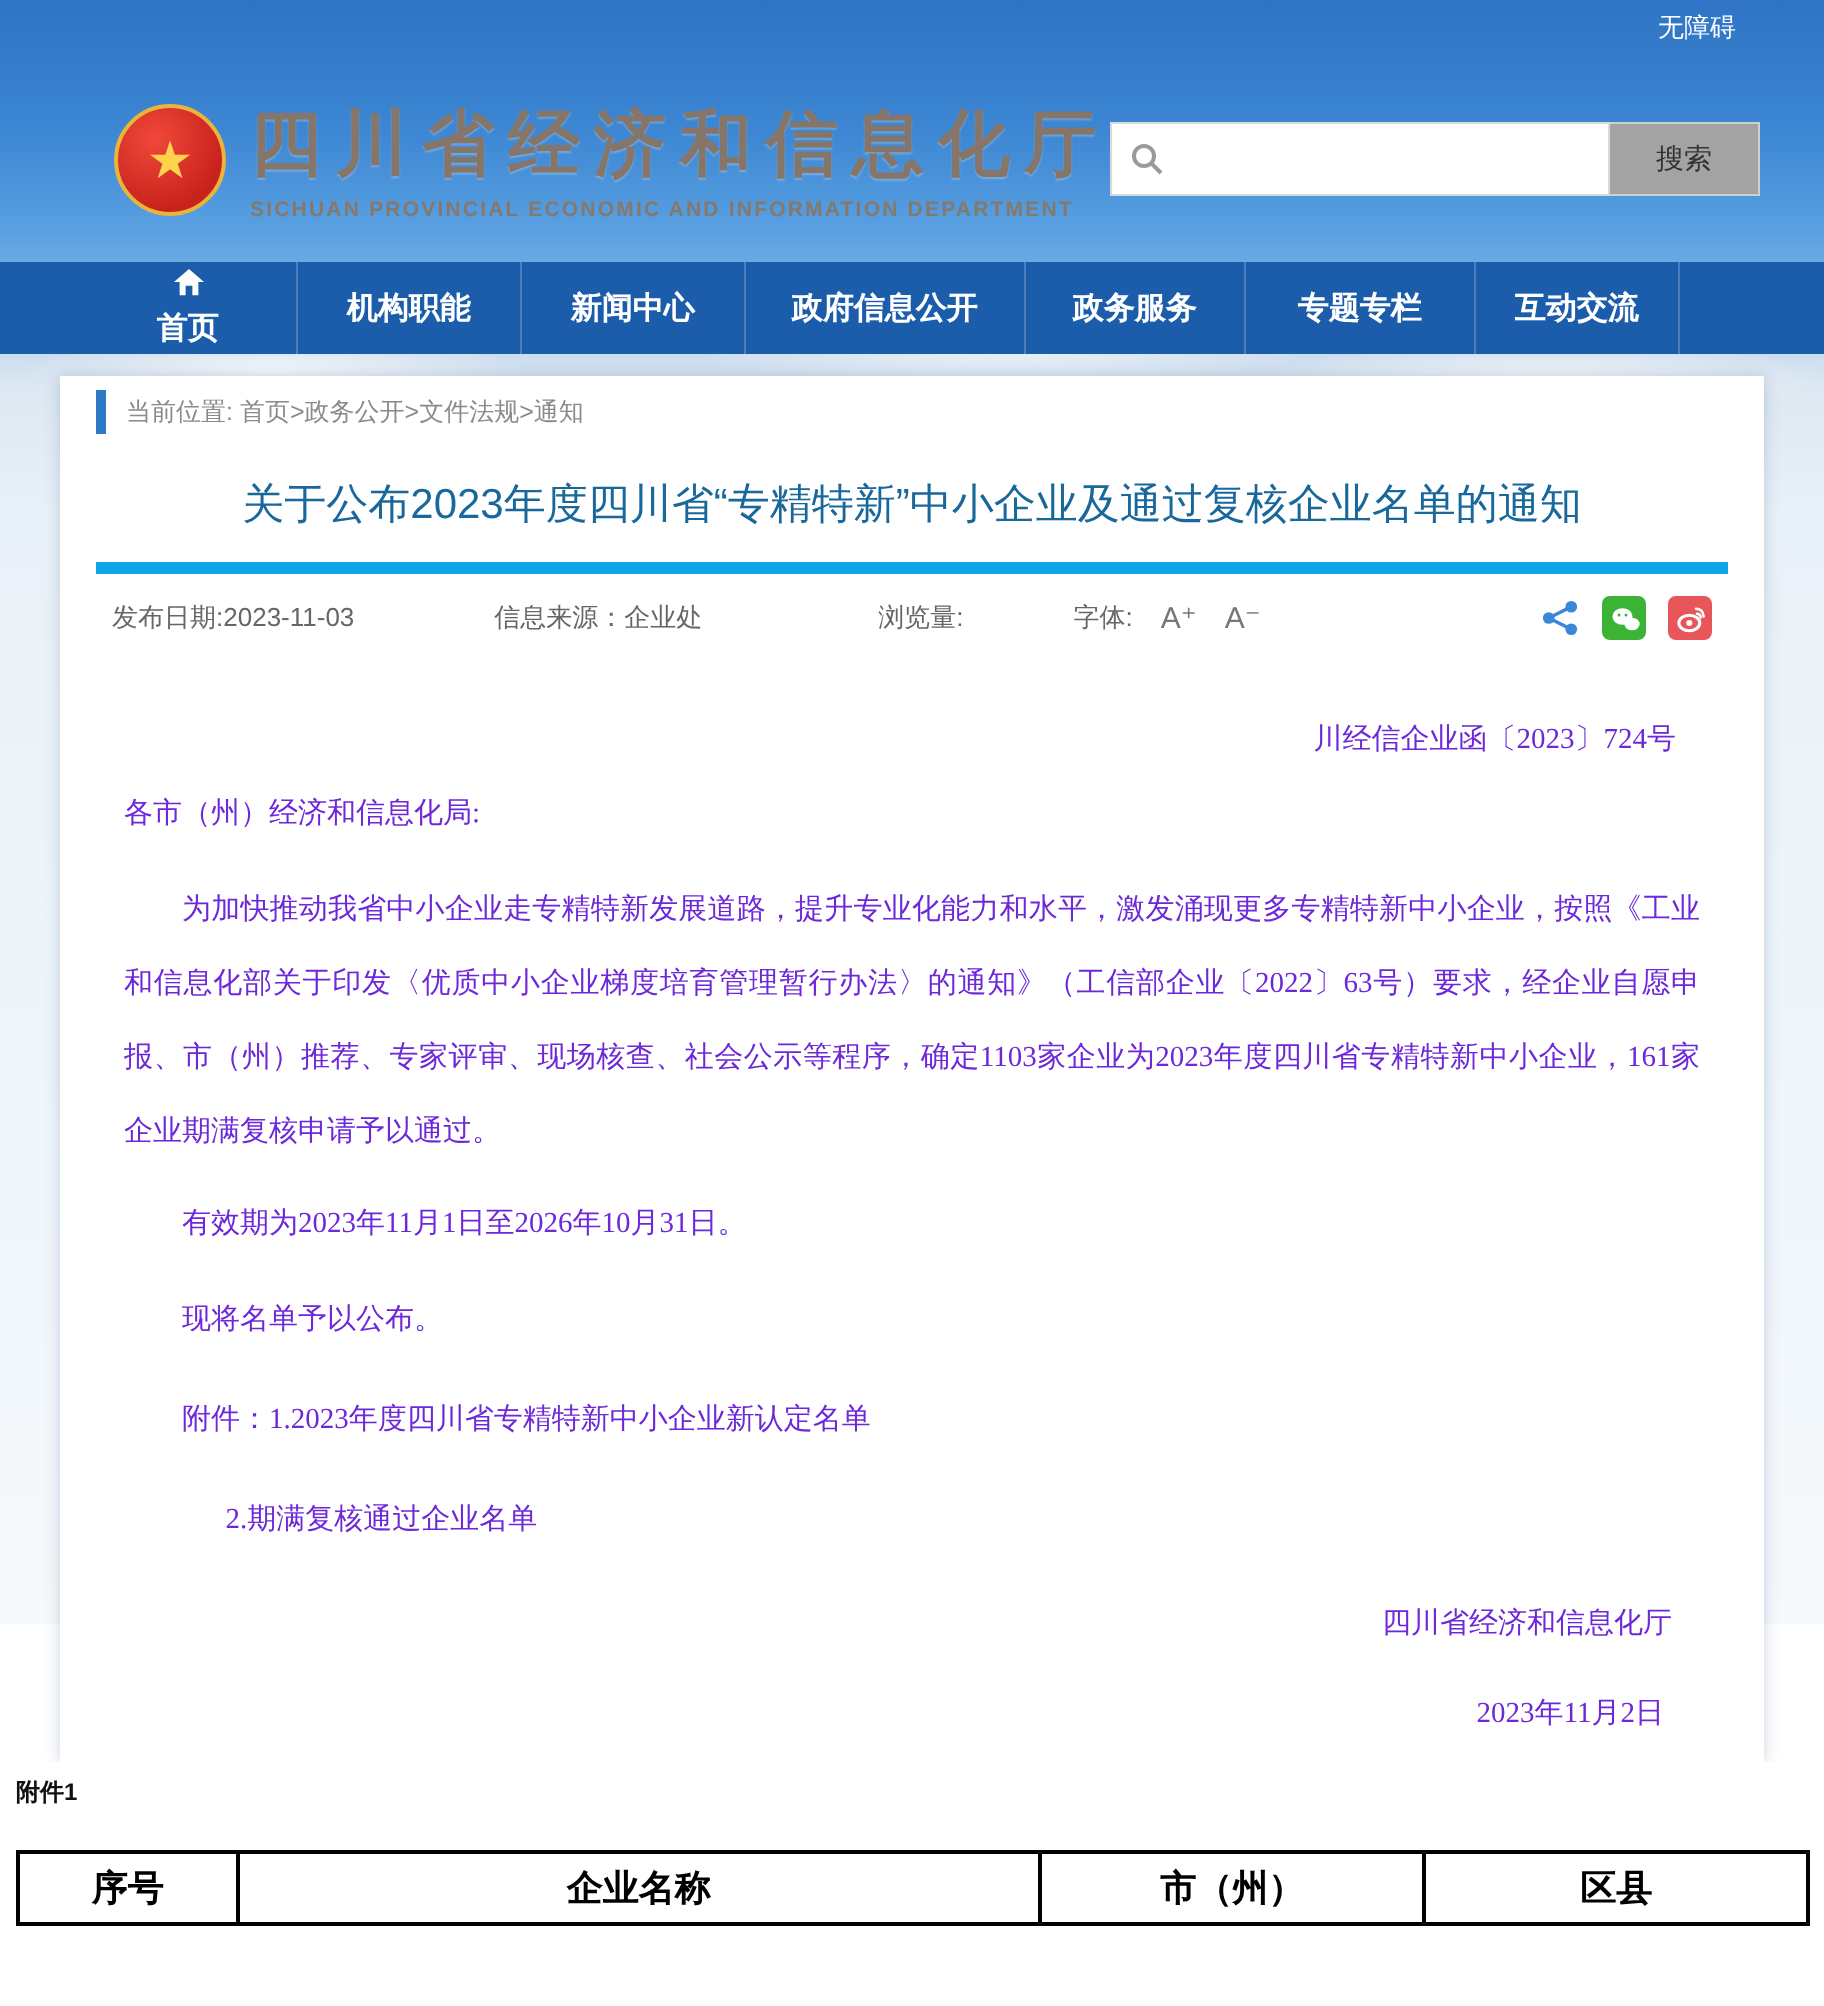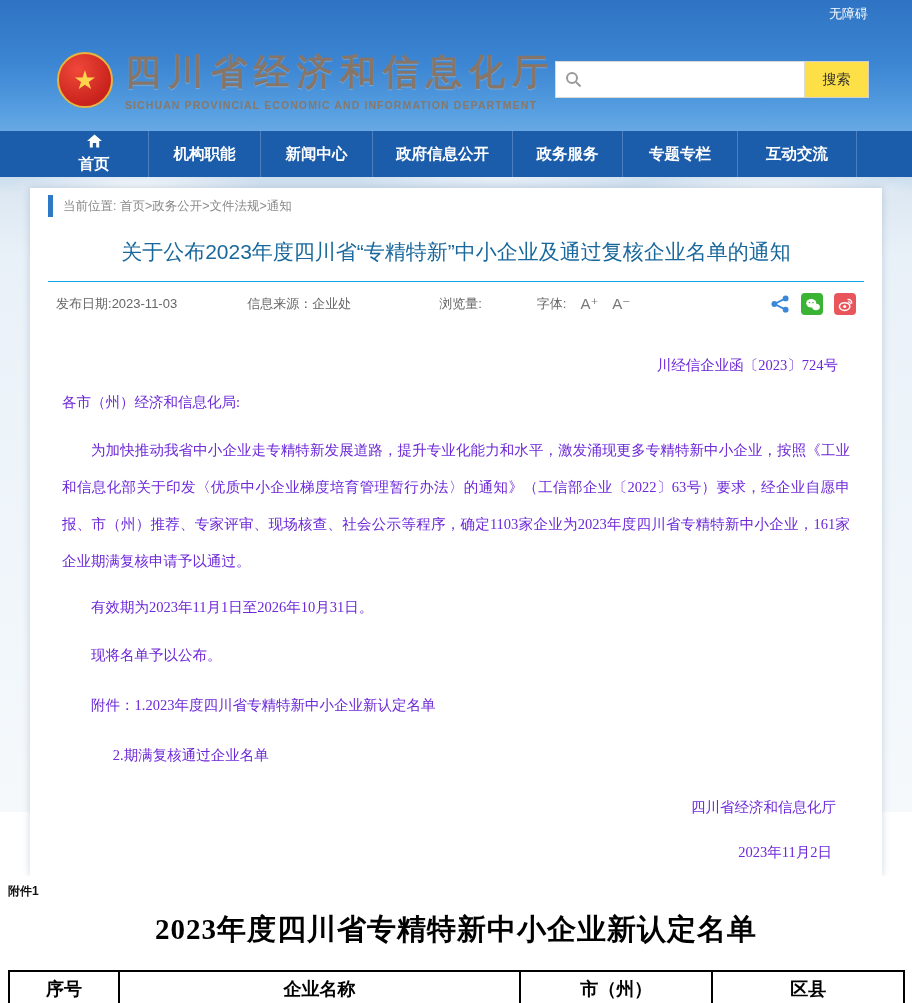--- a/index.html
+++ b/index.html
@@ -32,42 +32,42 @@
     border:2px solid #e8b43c; display:flex; align-items:center; justify-content:center; }
   .emblem .star { color:#ffd34d; font-size:26px; line-height:1; }
   .brand-text { margin-left:12px; }
   .site-name { font-size:36px; font-weight:bold; letter-spacing:7px; color:#86766a;
     text-shadow:0 1px 1px rgba(255,255,255,.25); white-space:nowrap; }
   .site-name-en { font-size:10.5px; font-weight:bold; letter-spacing:1.1px; color:#87786c; margin-top:2px; }
 
   .search { display:flex; align-items:stretch; height:37px; }
   .search-input-wrap { width:250px; background:#fff; border:1px solid #d9d9d9; display:flex; align-items:center; padding-left:9px; }
   .search-input { border:none; outline:none; flex:1; height:100%; font-size:14px; margin-left:7px; background:transparent; }
-  .search-btn { width:64px; background:#fde047; border:1px solid #cfcfcf; border-left:none;
+  .search-btn { width:75px; background:#a3a3a3; border:1px solid #cfcfcf; border-left:none;
     font-size:14px; color:#333; cursor:pointer; font-family:inherit; }
 
   
   .nav { height:46px; background:#1b5cab; display:flex; align-items:stretch; padding:0 40px; }
   .nav-item { display:flex; align-items:center; justify-content:center; gap:6px;
     color:#fff; font-size:15.5px; font-weight:bold; cursor:pointer; border-left:1px solid #4d7fc0; }
   .nav-item:first-child { border-left:none;flex-direction:column; }
   .nav-item:last-child { border-right:1px solid #4d7fc0; }
-  .ni-0{width:108px}.ni-1{width:112px}.ni-2{width:112px}.ni-3{width:140px}.ni-4{width:110px}.ni-5{width:115px}.ni-6{width:120px}
+  .ni-0{width:108px}.ni-1{width:112px}.ni-2{width:112px}.ni-3{width:140px}.ni-4{width:110px}.ni-5{width:115px}.ni-6{width:103px}
 
   
   .card { width:852px; margin:11px auto 0; background:#fff; min-height:630px;
     box-shadow:0 0 7px rgba(60,90,130,.25); padding:0 18px 14px; }
   .breadcrumb { display:flex; align-items:center; padding-top:7px; }
   .crumb-bar { width:5px; height:22px; background:#2e79c5; }
   .crumb-text { margin-left:10px; font-size:12.5px; color:#8a8a8a; }
   .crumb-path { cursor:pointer; }
 
   .article-title { margin-top:21px; text-align:center; font-size:21px; font-weight:normal; color:#19689c; }
 
-  .meta { margin-top:15px; border-top:1px solid #0ea5e9; padding:11px 8px 12px; display:flex; align-items:center;
+  .meta { margin-top:15px; border-top:6px solid #0ea5e9; padding:11px 8px 12px; display:flex; align-items:center;
     font-size:13px; color:#666; }
   .m-src { margin-left:70px; } .m-views { margin-left:88px; } .m-font { margin-left:55px; }
   .font-btn { margin-left:14px; color:#777; font-size:15px; cursor:pointer; }
   .share { margin-left:auto; display:flex; align-items:center; gap:11px; }
   .icon-btn { cursor:pointer; display:flex; align-items:center; }
   .sq { width:22px; height:22px; border-radius:4px; display:flex; align-items:center; justify-content:center; }
   .wechat { background:#3bb334; } .weibo { background:#e8555b; }
 
   
   .doc { font-family:"Liberation Serif","DejaVu Serif",serif; font-size:14.5px; color:#6d28d9; padding:0 14px;margin-top:20px; }
@@ -213,21 +213,20 @@
         <div class="line p-publish">现将名单予以公布。</div>
         <div class="line p-att1">附件：1.2023年度四川省专精特新中小企业新认定名单</div>
         <div class="line p-att2">2.期满复核通过企业名单</div>
         <div class="line sig">四川省经济和信息化厅</div>
         <div class="line sig-date">2023年11月2日</div>
       </div>
     </div>
 
     <div class="attachment">
       <div class="att-label">附件1</div>
-      <div class="att-title">2023年度四川省专精特新中小企业新认定名单</div>
       <div class="tbl-wrap">
         <table>
           <colgroup>
               <col class="c0">
               <col class="c1">
               <col class="c2">
               <col class="c3">
             </colgroup>
           <thead>
             <tr>

